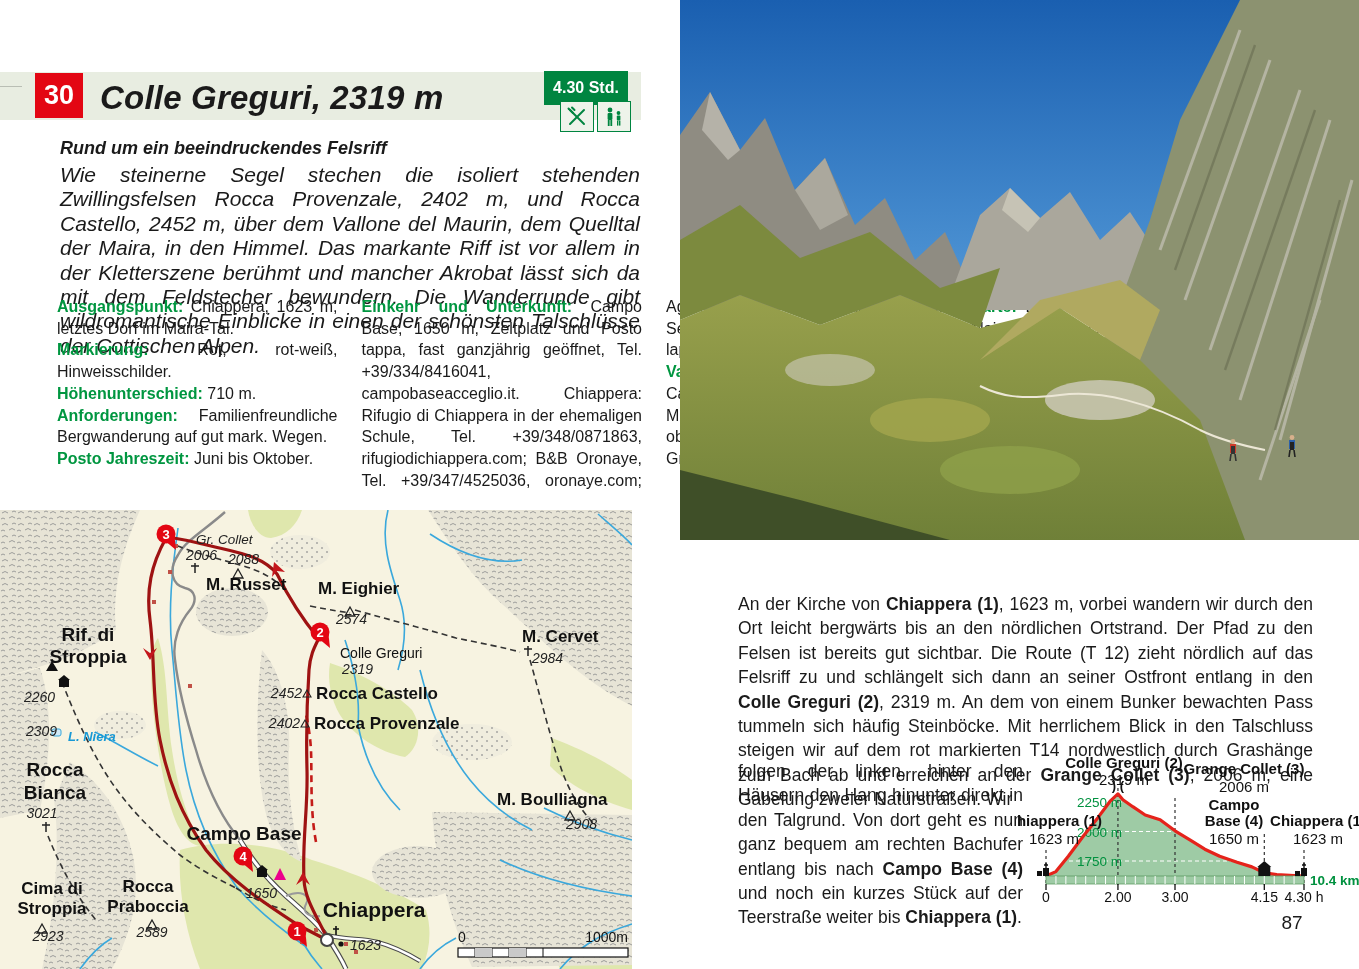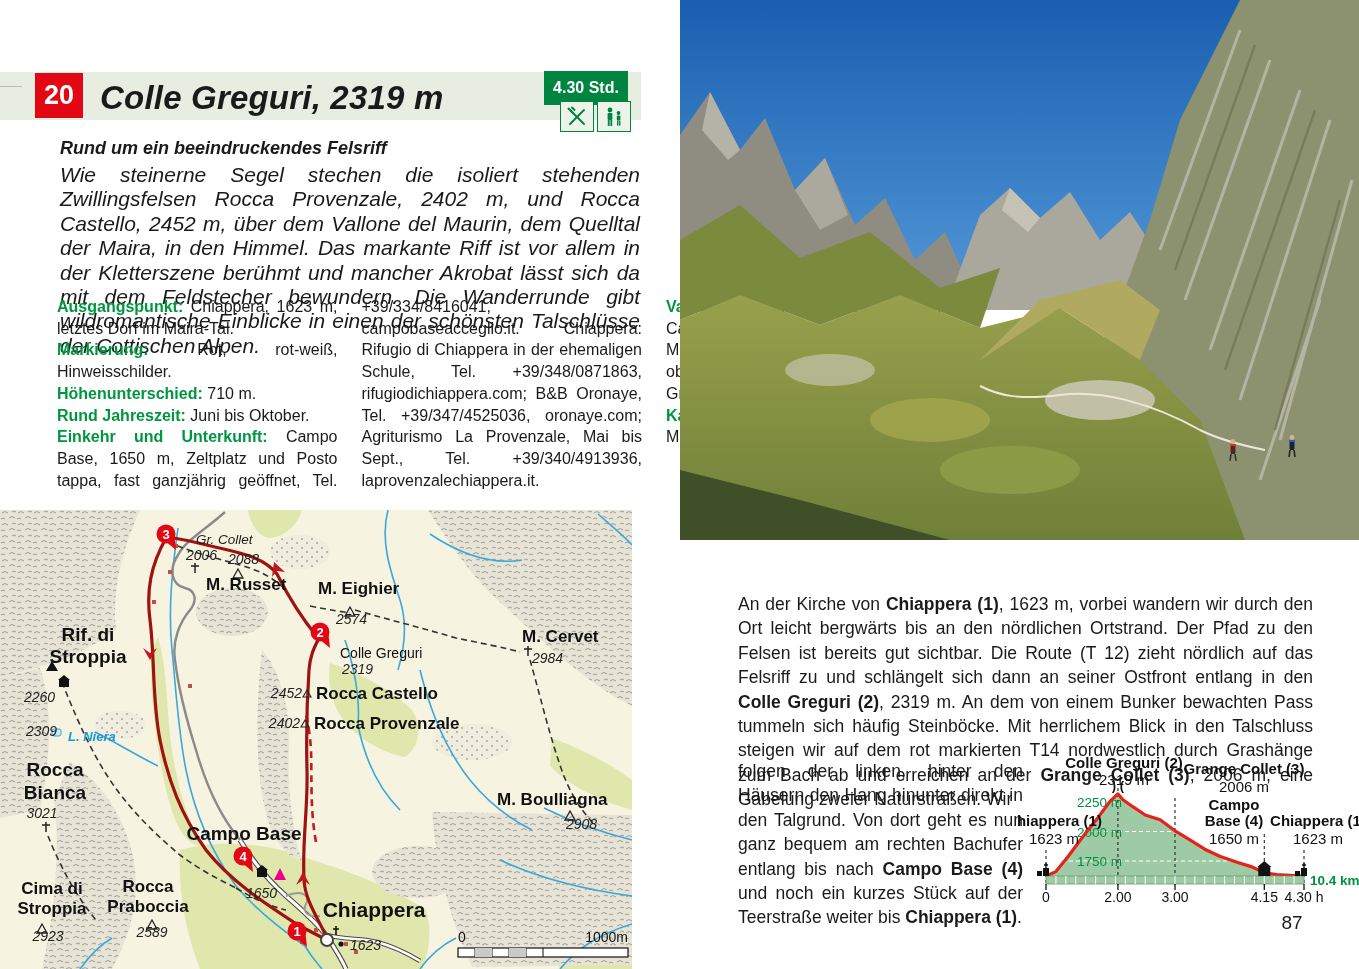--- a/index.html
+++ b/index.html
@@ -45,21 +45,21 @@
   .ml-reg{font-size:14px;fill:#111;}
   .ml-blue{font-size:13px;font-style:italic;fill:#1899d5;font-weight:bold;}
 </style>
 </head>
 <body>
 
 <div class="page">
 
   <div class="band"></div>
   <div class="trim"></div>
-  <div class="route-num">20</div>
+  <div class="route-num">30</div>
   <div class="title">Colle Greguri, 2319 m</div>
   <div class="badge">4.30 Std.</div>
   <div class="hicons">
     <span class="hicon">
       <svg width="22" height="22" viewBox="0 0 22 22">
         <g stroke="#008540" stroke-width="2" stroke-linecap="round">
           <line x1="4" y1="4" x2="18" y2="18"></line>
           <line x1="18" y1="4" x2="4" y2="18"></line>
           <line x1="2.5" y1="2.5" x2="7" y2="7"></line>
           <line x1="6" y1="1.5" x2="8.5" y2="4"></line>
@@ -80,21 +80,22 @@
     </span>
   </div>
 
   <div class="intro-h">Rund um ein beeindruckendes Felsriff</div>
   <div class="intro-t">Wie steinerne Segel stechen die isoliert stehenden Zwillingsfelsen Rocca Provenzale, 2402 m, und Rocca Castello, 2452 m, über dem Vallone del Maurin, dem Quelltal der Maira, in den Himmel. Das markante Riff ist vor allem in der Kletterszene berühmt und mancher Akrobat lässt sich da mit dem Feldstecher bewundern. Die Wanderrunde gibt wildromantische Einblicke in einen der schönsten Talschlüsse der Cottischen Alpen.</div>
 
   <div class="info" id="info-list">
       <div class="info-item"><span class="info-label">Ausgangspunkt:</span> Chiappera, 1623 m, letztes Dorf im Maira-Tal.</div>
       <div class="info-item"><span class="info-label">Markierung:</span> Rot, rot-weiß, Hinweisschilder.</div>
       <div class="info-item"><span class="info-label">Höhenunterschied:</span> 710 m.</div>
-      <div class="info-item"><span class="info-label">Rund Jahreszeit:</span> Juni bis Oktober.</div>
+      <div class="info-item"><span class="info-label">Anforderungen:</span> Familienfreundliche Bergwanderung auf gut mark. Wegen.</div>
+      <div class="info-item"><span class="info-label">Posto Jahreszeit:</span> Juni bis Oktober.</div>
       <div class="info-item"><span class="info-label">Einkehr und Unterkunft:</span> Campo Base, 1650 m, Zeltplatz und Posto tappa, fast ganzjährig geöffnet, Tel. +39/334/8416041, campobaseacceglio.it. Chiappera: Rifugio di Chiappera in der ehemaligen Schule, Tel. +39/348/0871863, rifugiodichiappera.com; B&amp;B Oronaye, Tel. +39/347/4525036, oronaye.com; Agriturismo La Provenzale, Mai bis Sept., Tel. +39/340/4913936, laprovenzalechiappera.it.</div>
       <div class="info-item"><span class="info-label">Variante:</span> Es kann auch direkt von Campo Base gestartet werden (ca. 40 Min. kürzer). Von der Straße etwas oberhalb steigt die GTA Richtung Colle Greguri auf.</div>
       <div class="info-item"><span class="info-label">Karte:</span> L'Escursionista 1:25.000, Valle Maira, escursionista.it.</div>
     </div>
 
   <svg class="map" id="map" viewBox="0 0 632 459">
     <defs>
       <pattern id="rk" width="16" height="12" patternUnits="userSpaceOnUse">
         <rect width="16" height="12" fill="#e7e4d6"></rect>
         <path d="M2,3 q3,-3 6,0 M9,8 q3,-3 6,0 M1,9 q2,-2 4,0 M12,2 q2,-2 4,0" stroke="#9c9c9a" fill="none" stroke-width="1"></path>

